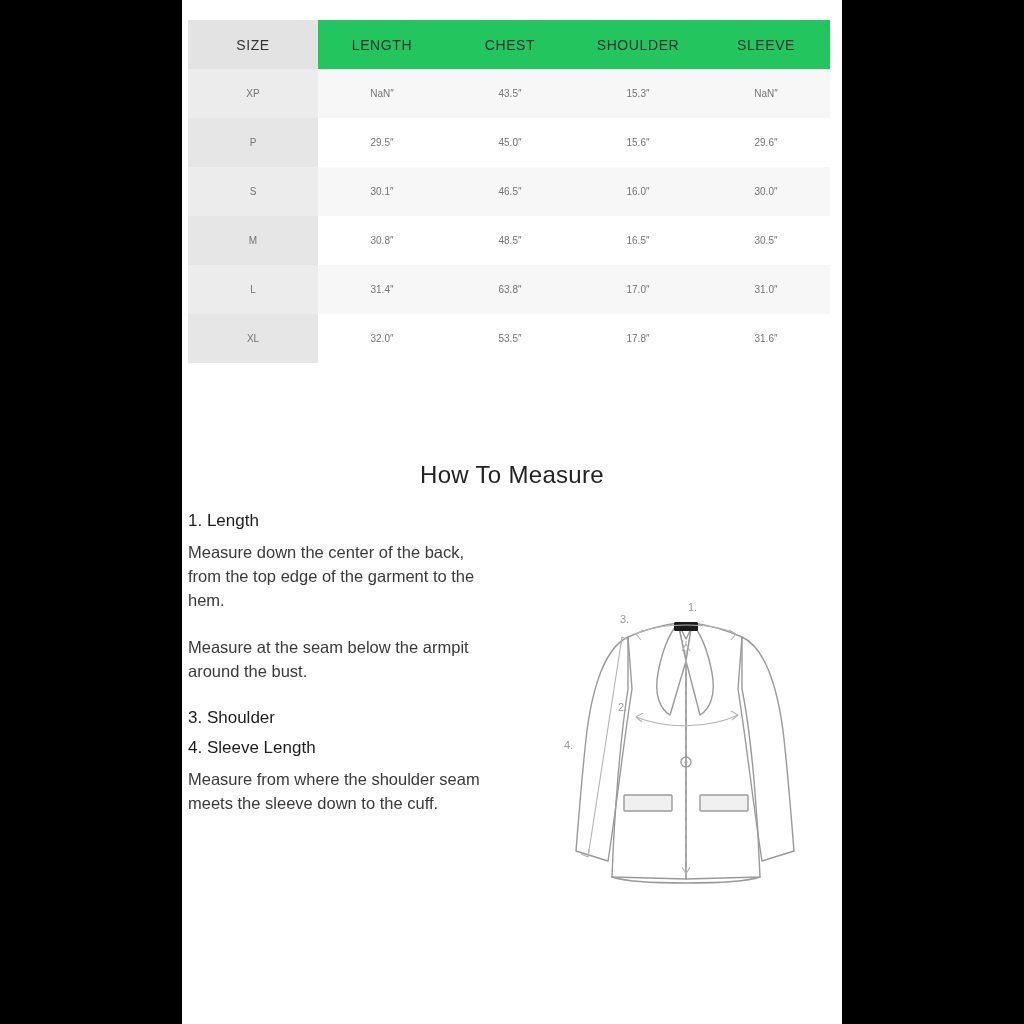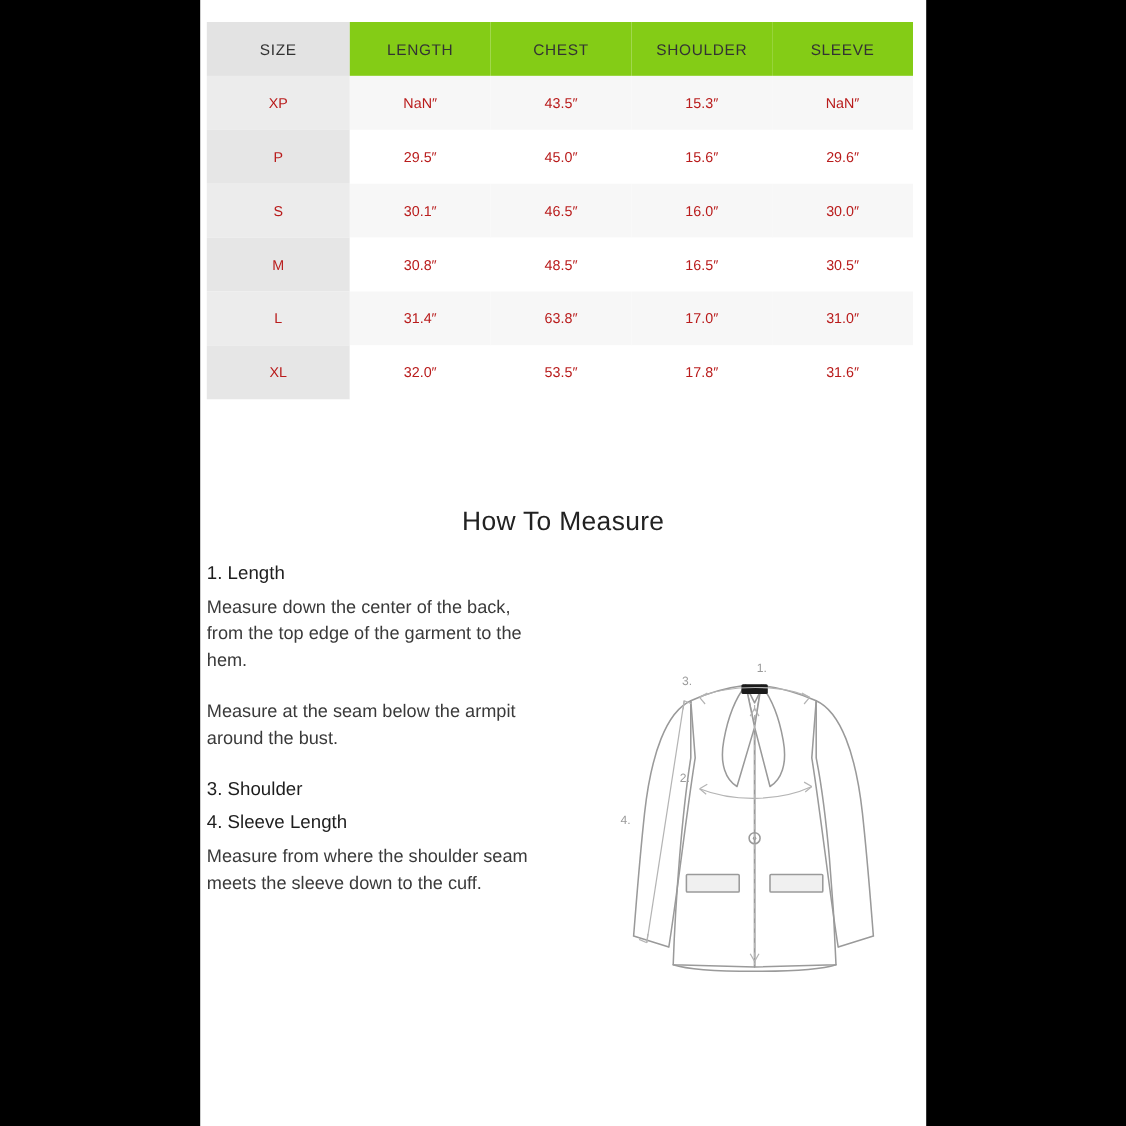--- a/index.html
+++ b/index.html
@@ -24,29 +24,29 @@
   
   table.size-table {
     border-collapse: collapse;
     width: 642px;
     margin: 20px 0 0 6px;
     table-layout: fixed;
   }
   table.size-table th,
   table.size-table td {
     text-align: center;
-    font-size: 13px;
-    color: #b91c1c;
+    font-size: 10px;
+    color: #737373;
     height: 49px;
     padding: 0;
     font-weight: normal;
     vertical-align: middle;
   }
   table.size-table th {
-    background: #84cc16;
+    background: #22c55e;
     font-size: 14px;
     letter-spacing: 0.6px;
     color: #333;
   }
   table.size-table th:first-child {
     background: #e3e3e3;
   }
   table.size-table tbody tr:nth-child(odd) td {
     background: #f7f7f7;
   }

